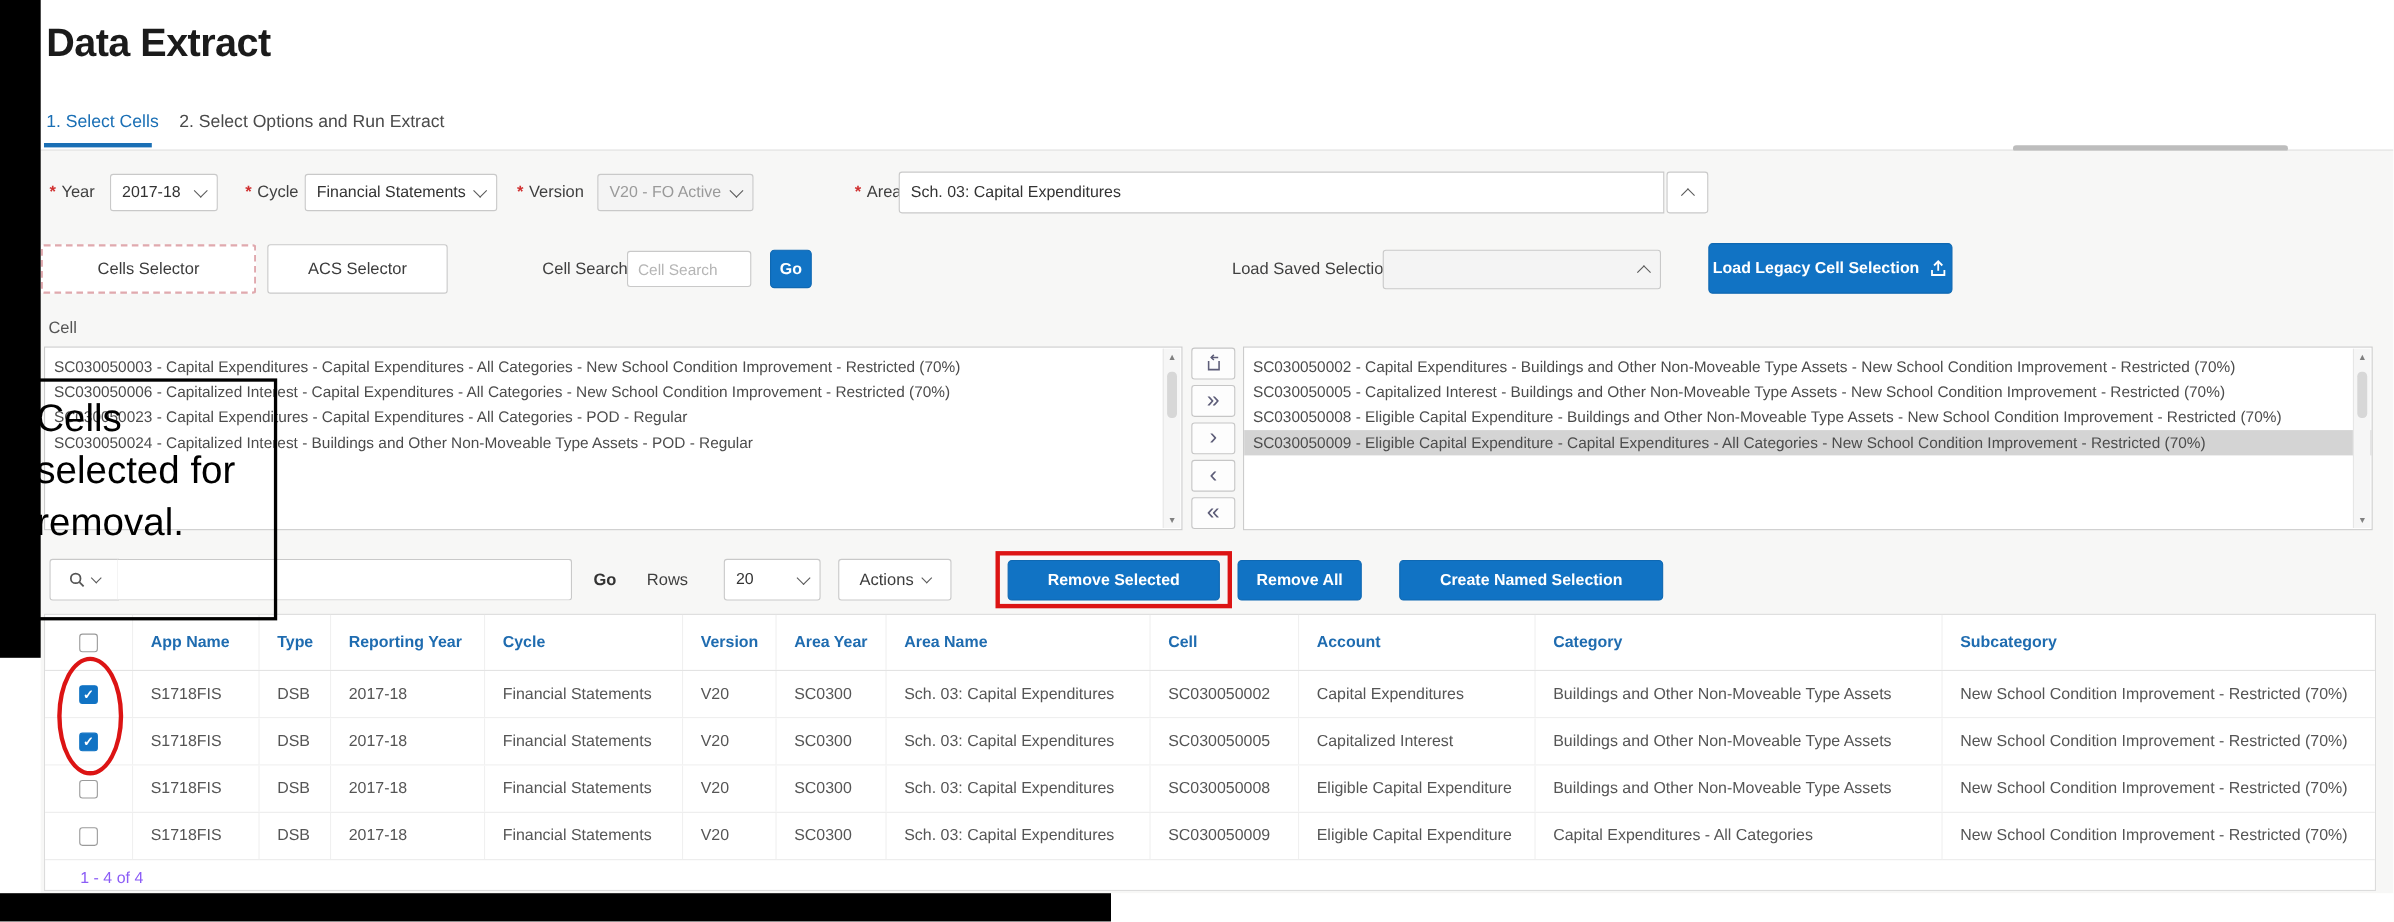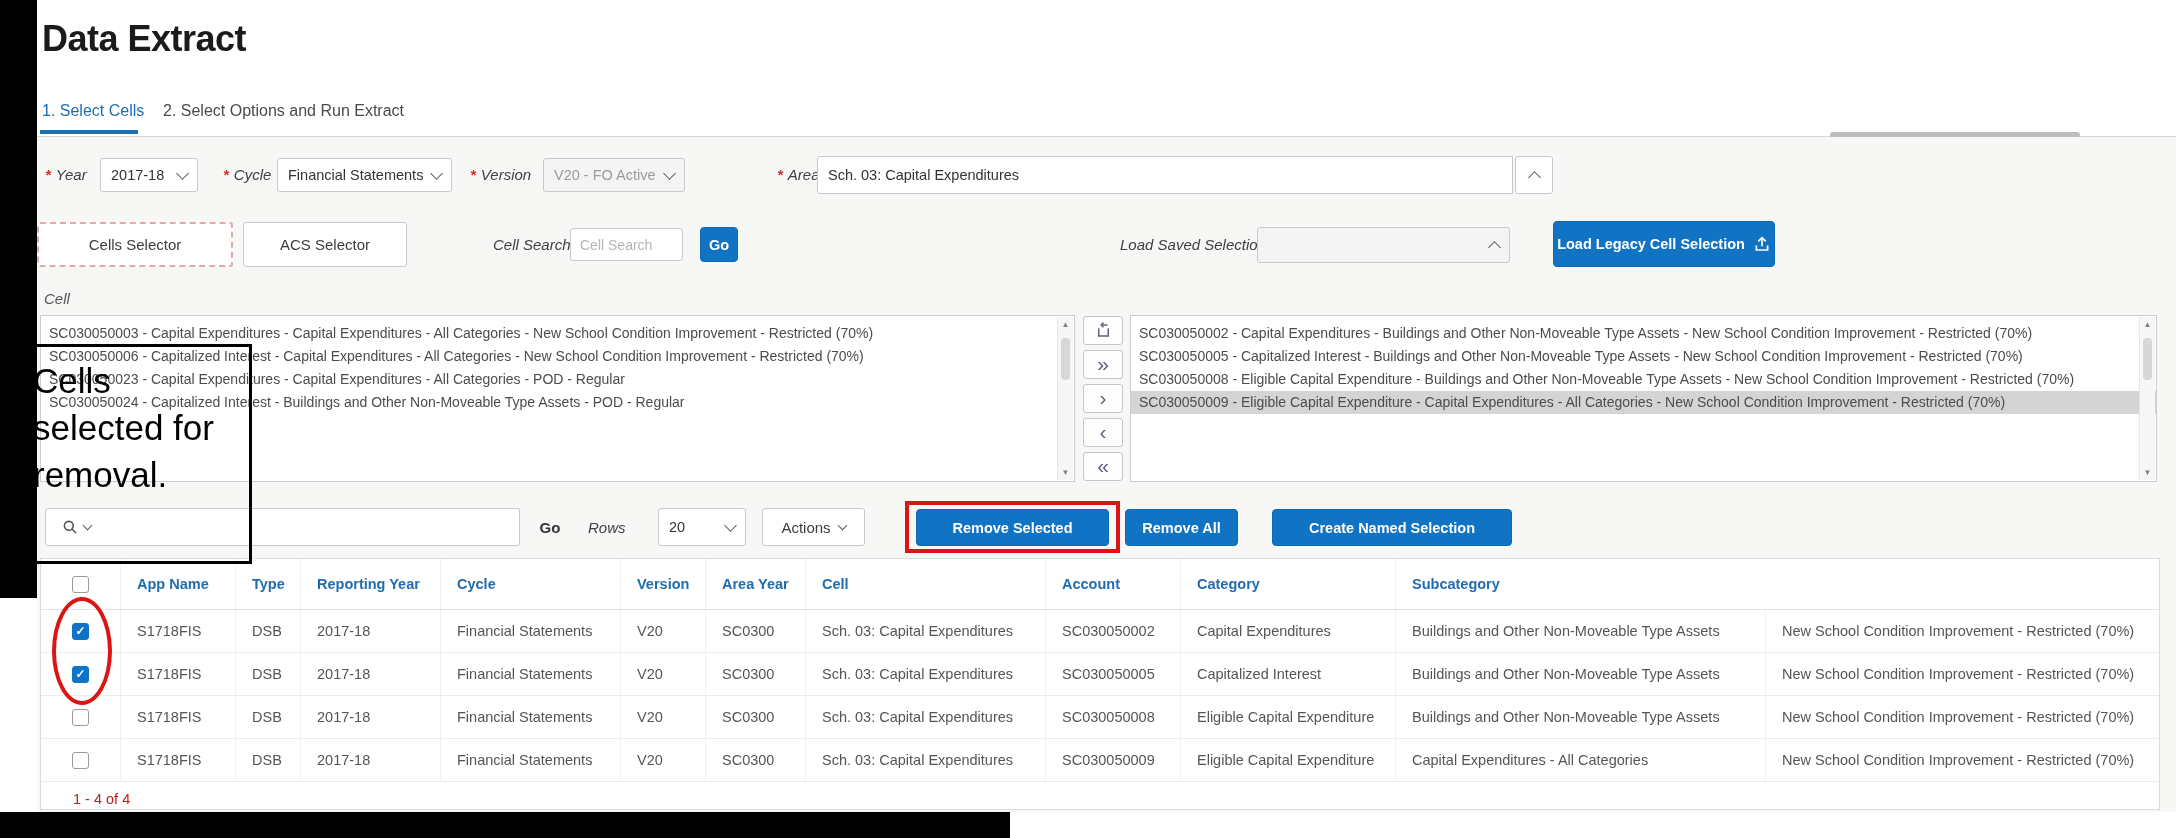--- a/index.html
+++ b/index.html
@@ -7,21 +7,21 @@
          font-family:"Liberation Sans", sans-serif;}
   .abs{position:absolute;}
   .mask{background:#000;}
   .title{font-size:36px;font-weight:700;color:#1b1b1b;letter-spacing:-0.5px;white-space:nowrap;}
   .tab{font-size:16px;white-space:nowrap;cursor:pointer;}
   .tab.active{color:#1a6fb5;}
   .tab.inactive{color:#4a4a4a;}
   .divider{background:#d8d8d8;height:1px;}
   .hthumb{background:#bdbdbd;border-radius:3px;}
   .content-bg{background:#f7f7f6;}
-  .lbl{font-size:15px;color:#3f3f3f;white-space:nowrap;font-style:italic;}
+  .lbl{font-size:15px;color:#3f3f3f;white-space:nowrap;}
   .star{color:#d03030;font-size:15px;font-weight:700;margin-right:5px;}
   .select{background:#fff;border:1px solid #c9c9c9;border-radius:3px;display:flex;align-items:center;
           justify-content:space-between;padding:0 10px;font-size:14.5px;color:#333;box-sizing:border-box;}
   .select.disabled{background:#f4f4f4;color:#9a9a9a;}
   .chevd{display:inline-block;width:8px;height:8px;border-right:1.8px solid #5a5a5a;
          border-bottom:1.8px solid #5a5a5a;transform:rotate(45deg);margin-top:-4px;flex:0 0 auto;}
   .chevu{display:inline-block;width:8px;height:8px;border-right:1.8px solid #5a5a5a;
          border-bottom:1.8px solid #5a5a5a;transform:rotate(-135deg);margin-top:4px;flex:0 0 auto;}
   .btn-blue{background:#1173c4;border:1px solid #0f68b2;color:#fff;font-weight:700;border-radius:4px;
             display:flex;align-items:center;justify-content:center;font-size:14.5px;box-sizing:border-box;
@@ -55,21 +55,21 @@
   .th,.td{display:flex;align-items:center;padding-left:16px;border-right:1px solid #f0f0f0;
           overflow:hidden;white-space:nowrap;box-sizing:border-box;}
   .th{font-weight:700;color:#1f6cb0;font-size:14.5px;text-align:center;}
   .td{font-size:14.5px;color:#555;}
   .th:last-child,.td:last-child{border-right:none;}
   .cbcell{justify-content:center;padding-left:0;}
   .cb{width:17px;height:17px;border:1.5px solid #9a9a9a;border-radius:3px;background:#fff;
       box-sizing:border-box;display:flex;align-items:center;justify-content:center;cursor:pointer;}
   .cb.on{background:#1173c4;border-color:#1173c4;}
   .cb.on::after{content:"\2713";color:#fff;font-size:12px;font-weight:700;}
-  .footer{height:33px;display:flex;align-items:center;padding-left:32px;font-size:14.5px;color:#b91c1c;}
+  .footer{height:33px;display:flex;align-items:center;padding-left:32px;font-size:14.5px;color:#8b5cf6;}
   .gobtn2{font-weight:700;color:#333;font-size:15px;display:flex;align-items:center;justify-content:center;cursor:pointer;}
 </style>
 </head>
 <body>
 
 <div class="stage">
 
   <div class="abs title" style="left:42px;top:18px;">Data Extract</div>
 
   <div class="abs tab active" style="left:42px;top:102px;">1. Select Cells</div>
@@ -207,20 +207,21 @@
     <div class="grid hrow">
       <div class="th cbcell">
           <span class="cb"></span>
         </div>
       <div class="th">App Name</div>
       <div class="th">Type</div>
       <div class="th">Reporting Year</div>
       <div class="th">Cycle</div>
       <div class="th">Version</div>
       <div class="th">Area Year</div>
+      <div class="th">Area Name</div>
       <div class="th">Cell</div>
       <div class="th">Account</div>
       <div class="th">Category</div>
       <div class="th">Subcategory</div>
     </div>
 
     <div class="grid trow">
       <div class="td cbcell">
           <span class="cb on"></span>
         </div>

